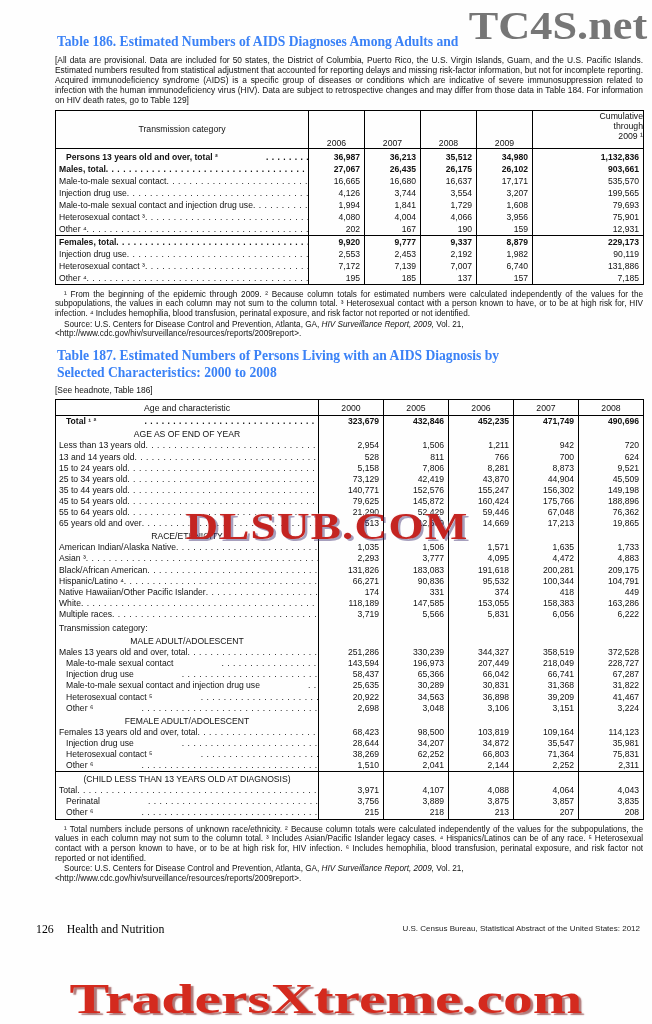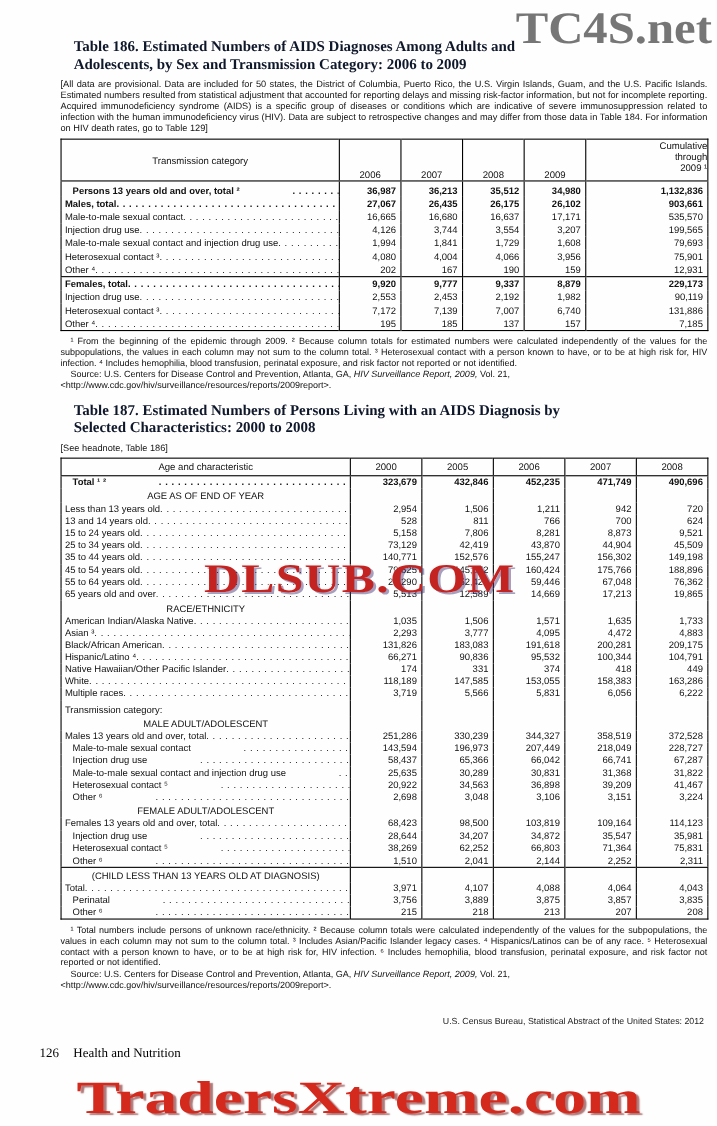--- a/index.html
+++ b/index.html
@@ -2,21 +2,21 @@
 <html><head>
 <meta charset="utf-8">
 <style>
   html,body{margin:0;padding:0;}
   body{width:652px;height:1024px;position:relative;overflow:hidden;background:#f4f4f2;
        font-family:"Liberation Sans","DejaVu Sans",sans-serif;color:#111;}
   .page{position:absolute;inset:0;background:#fefefe;}
   .content{padding:34px 9px 0 55px;}
 
   .tbl-title{font-family:"Liberation Serif","DejaVu Serif",serif;font-weight:700;
-             font-size:13.6px;line-height:16.6px;margin:0 0 4px 12px;color:#0f172a;}
+             font-size:13.6px;line-height:16.6px;margin:0 0 4px 2px;color:#3b82f6;}
   .tbl-title.second{margin-top:9px;}
   .headnote{font-size:8.4px;line-height:10px;text-align:justify;margin:0 0 5px 0;color:#111;}
   .subnote{font-size:8.4px;line-height:10px;margin:0 0 4px 0;}
 
   .stat-table{border-collapse:collapse;table-layout:fixed;width:588px;border:1px solid #000;margin:0 0 5px 0;}
   .stat-table th,.stat-table td{border-left:1px solid #000;padding:0;}
   .stat-table th:first-child,.stat-table td:first-child{border-left:none;}
   .stat-table thead th{border-bottom:1px solid #000;font-weight:400;font-size:8.7px;margin-top:16px;}
   .t186 thead tr{height:38px;}
   .t187 thead tr{height:16px;}
@@ -37,21 +37,21 @@
   .lbl{white-space:nowrap;}
   .dots{flex:1;overflow:hidden;white-space:nowrap;color:#111;}
   .dots::after{content:" . . . . . . . . . . . . . . . . . . . . . . . . . . . . . . . . . . . . . . . . . . . . . . . . . . . . . . . . . . . . . . . . . . .";letter-spacing:.5px;}
   td.sect{text-align:center;font-size:8.6px;padding-top:2px;}
   td.lab{text-align:left;padding-left:3px;padding-top:3px;font-size:8.6px;}
 
   .footnote{font-size:8.2px;line-height:9.7px;text-align:justify;text-indent:9px;margin:0 0 1px 0;}
   .source{font-size:8.2px;line-height:9.7px;text-indent:9px;margin:0;}
   .source i{font-style:italic;}
 
-  .page-footer{position:absolute;left:36px;top:950px;font-family:"Liberation Serif","DejaVu Serif",serif;
+  .page-footer{position:absolute;left:36px;top:922px;font-family:"Liberation Serif","DejaVu Serif",serif;
                font-size:11.8px;color:#000;}
   .pg-num{margin-right:10px;}
   .census-line{position:absolute;right:12px;top:924px;font-size:8px;color:#222;}
 
   .wm{position:absolute;pointer-events:none;white-space:nowrap;z-index:50;
       font-family:"Liberation Serif","DejaVu Serif",serif;font-weight:700;}
   .wm-top{top:1px;right:5px;font-size:41px;color:rgba(88,88,88,.82);
           transform:scaleX(1.08);transform-origin:right top;}
   .wm-mid{top:505px;left:327px;font-size:37px;color:#c42421;letter-spacing:1px;
           transform:translateX(-50%) scaleX(1.22);transform-origin:center top;
@@ -61,21 +61,20 @@
              text-shadow:2px 2px 1px rgba(110,10,10,.55),0 0 2px rgba(255,255,255,.4);}
 </style>
 </head>
 <body>
 
 <div class="page">
   <div class="content">
 
     <h2 class="tbl-title">
       <div>Table 186. Estimated Numbers of AIDS Diagnoses Among Adults and</div>
-      <div>Adolescents, by Sex and Transmission Category: 2006 to 2009</div>
     </h2>
     <p class="headnote">[All data are provisional. Data are included for 50 states, the District of Columbia, Puerto Rico, the U.S. Virgin Islands, Guam, and the U.S. Pacific Islands. Estimated numbers resulted from statistical adjustment that accounted for reporting delays and missing risk-factor information, but not for incomplete reporting. Acquired immunodeficiency syndrome (AIDS) is a specific group of diseases or conditions which are indicative of severe immunosuppression related to infection with the human immunodeficiency virus (HIV). Data are subject to retrospective changes and may differ from those data in Table 184. For information on HIV death rates, go to Table 129]</p>
 
     <table class="stat-table t186" id="t186">
         <colgroup>
           <col style="width: 253px;">
           <col style="width: 56px;">
           <col style="width: 56px;">
           <col style="width: 56px;">
           <col style="width: 56px;">

